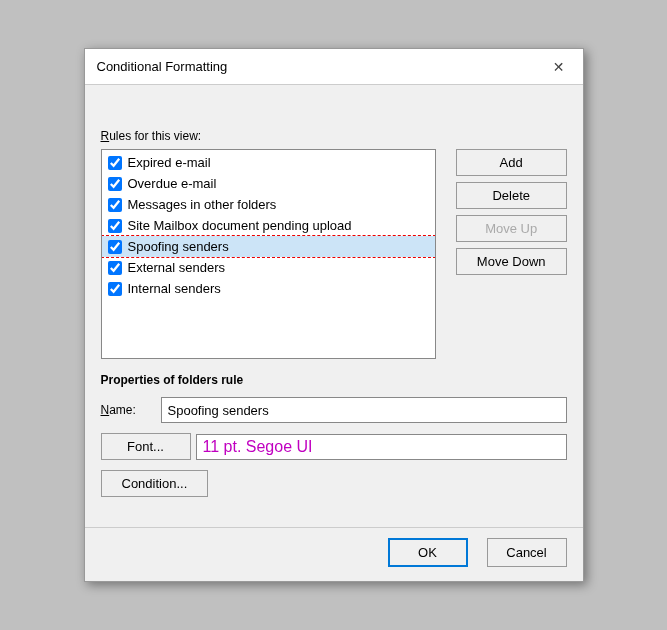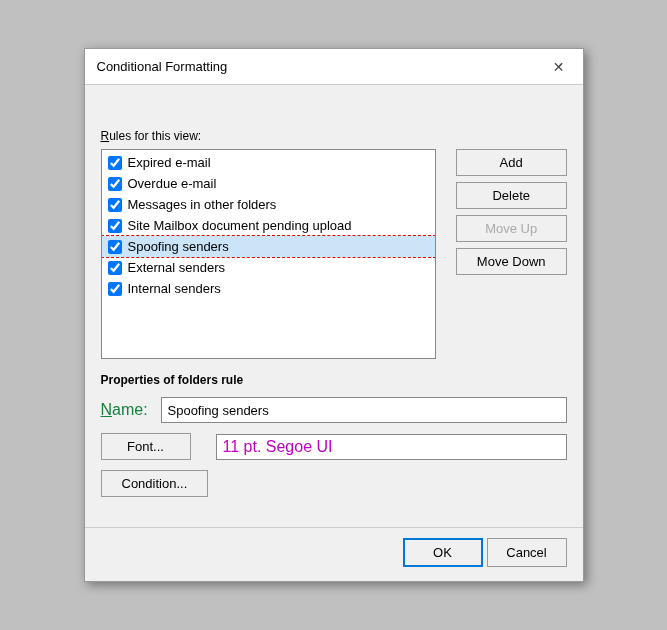--- a/index.html
+++ b/index.html
@@ -117,58 +117,58 @@
       margin-bottom: 10px;
       color: #000;
     }
     .prop-row {
       display: flex;
       align-items: center;
       margin-bottom: 10px;
     }
     .prop-label {
       width: 60px;
-      font-size: 16px;
-      color: #15803d;
+      font-size: 12px;
+      color: #000000;
     }
     .prop-label u { text-decoration: underline; }
     .prop-input {
       flex: 1;
       height: 26px;
       border: 1px solid #888;
       background: #fff;
       padding: 2px 6px;
       font-family: 'Segoe UI', Tahoma, sans-serif;
       font-size: 13px;
     }
     .font-row {
       display: flex;
       align-items: center;
       margin-bottom: 10px;
-      gap: 25px;
+      gap: 5px;
     }
     .font-display {
       flex: 1;
       height: 26px;
       border: 1px solid #888;
       background: #fff;
       padding: 2px 6px;
       font-family: 'Segoe UI', Tahoma, sans-serif;
       font-size: 16px;
       color: #c000c0;
       display: flex;
       align-items: center;
     }
     .condition-row {
       margin-bottom: 6px;
     }
     .dialog-footer {
       display: flex;
       justify-content: flex-end;
-      gap: 4px;
+      gap: 19px;
       padding: 10px 16px 14px;
       border-top: 1px solid #ccc;
       margin-top: 10px;
     }
     .btn-primary {
       padding: 5px 28px;
       background: #f0f0f0;
       border: 2px solid #0078d7;
       font-family: 'Segoe UI', Tahoma, sans-serif;
       font-size: 13px;

